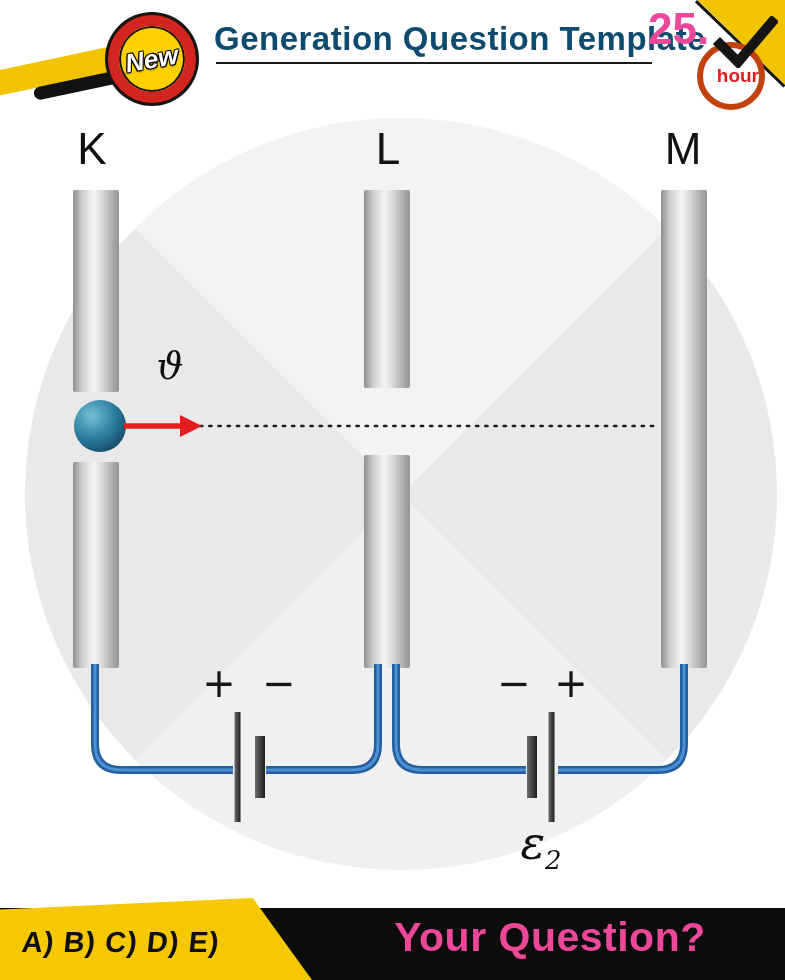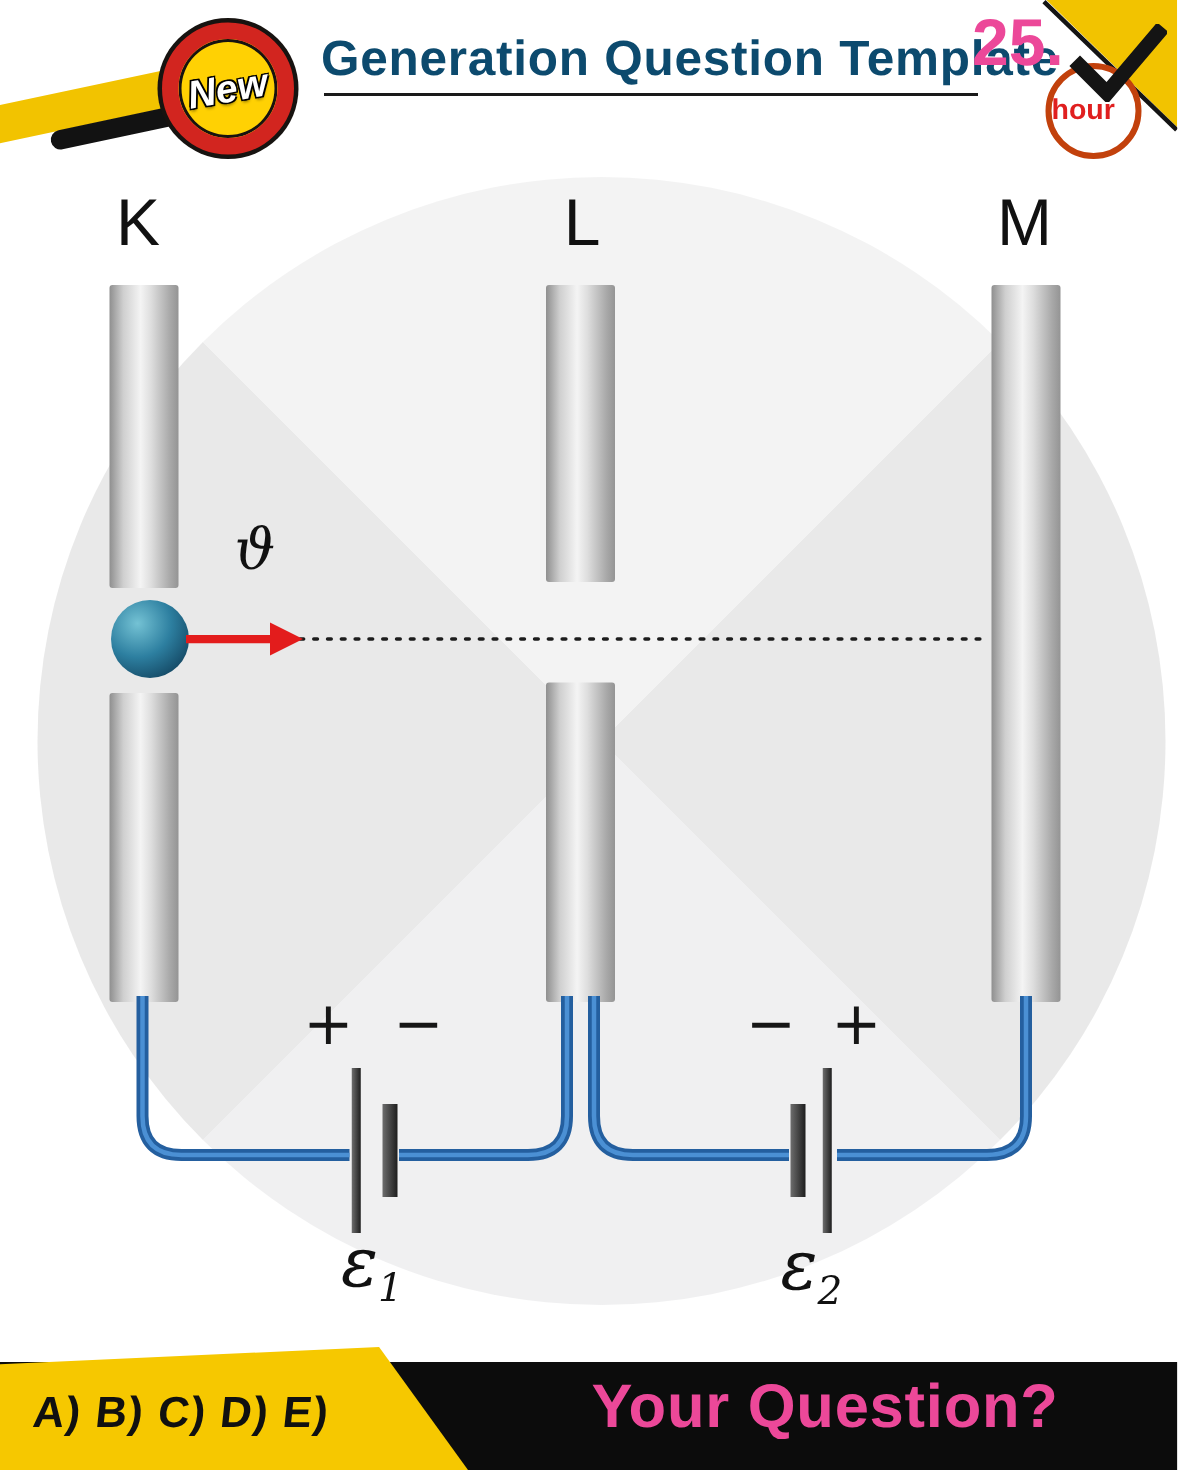--- a/index.html
+++ b/index.html
@@ -52,22 +52,22 @@
     transform:rotate(-12deg);transform-origin:left center;z-index:19;}
   .lens{position:absolute;left:108px;top:15px;width:66px;height:66px;border:11px solid #d2251f;border-radius:50%;
     background:#ffd103;box-shadow:0 0 0 3px #171310, inset 0 0 0 2px #171310;
     display:flex;align-items:center;justify-content:center;z-index:20;}
   .badge-new{font-size:26px;font-weight:bold;font-style:italic;color:#fff;transform:rotate(-10deg);
     text-shadow:-1px -1px 0 #000,1px -1px 0 #000,-1px 1px 0 #000,1px 1px 0 #000,0 2px 2px rgba(0,0,0,.4);}
   .title{position:absolute;left:214px;top:20px;font-size:33px;font-weight:bold;color:#0c4a6e;
     letter-spacing:.5px;white-space:nowrap;z-index:20;}
   .title-underline{position:absolute;left:216px;top:62px;width:436px;height:2px;background:#1a1a1a;z-index:20;}
   .number{position:absolute;left:648px;top:4px;font-size:44px;font-weight:bold;color:#ec4899;z-index:21;}
-  .clock{position:absolute;left:697px;top:42px;width:56px;height:56px;border:4px solid #c2410c;border-radius:50%;
-    display:flex;align-items:center;justify-content:flex-start;z-index:20;}
+  .clock{position:absolute;left:697px;top:42px;width:56px;height:56px;border:6px solid #c2410c;border-radius:50%;
+    display:flex;align-items:center;justify-content:flex-end;z-index:20;}
   .clock span{font-size:19px;font-weight:bold;color:#e01f1f;}
   .corner-yellow{position:absolute;left:690px;top:0;width:95px;height:85px;background:#f2c300;
     clip-path:polygon(8% 0,100% 0,100% 100%);z-index:17;}
   .corner-line{position:absolute;left:697px;top:0;width:123px;height:3px;background:#141414;
     transform:rotate(44deg);transform-origin:left top;z-index:18;}
   .check-svg{position:absolute;left:712px;top:16px;z-index:22;}
 
   
   .footer-bar{position:absolute;left:0;top:908px;width:785px;height:72px;background:#0c0c0c;z-index:15;}
   .footer-yellow{position:absolute;left:0;top:898px;width:312px;height:82px;background:#f6c800;
@@ -131,23 +131,20 @@
 
     <rect x="527" y="736" width="10" height="62" fill="url(#batgrad)"></rect>
     <rect x="548.5" y="712" width="6" height="110" fill="url(#batgrad)"></rect>
   </svg>
 
   <div class="sign sign-b1-plus">+</div>
   <div class="sign sign-b1-minus">−</div>
   <div class="sign sign-b2-minus">−</div>
   <div class="sign sign-b2-plus">+</div>
 
-  <div class="emf emf-1">
-    <span>ε</span><sub>1</sub>
-  </div>
   <div class="emf emf-2">
     <span>ε</span><sub>2</sub>
   </div>
 
   <div class="marker-pen"></div>
   <div class="magnifier-handle"></div>
   <div class="lens">
     <span class="badge-new">New</span>
   </div>
   <div class="title">Generation Question Template</div>

